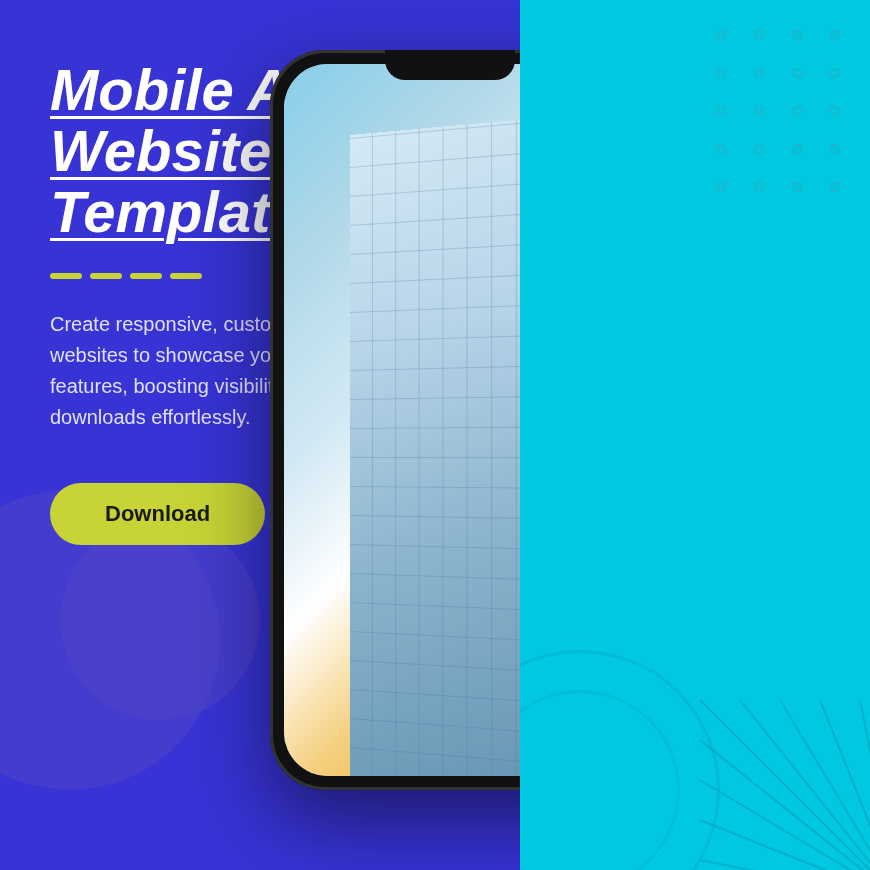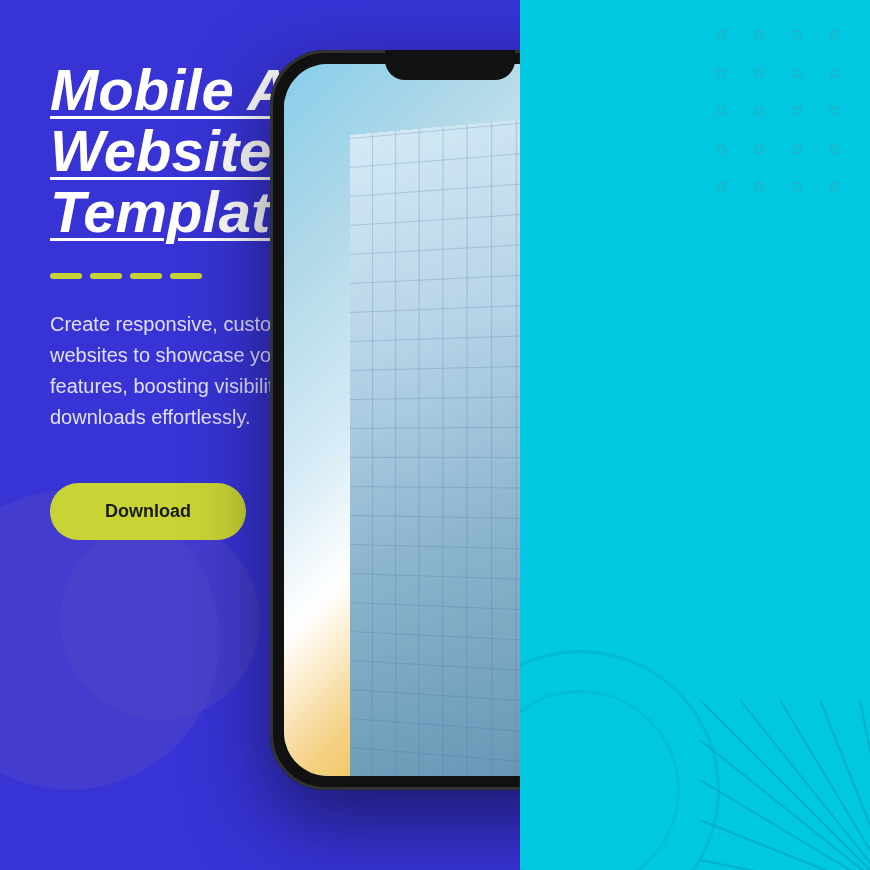--- a/index.html
+++ b/index.html
@@ -118,21 +118,21 @@
       font-weight: 400;
       font-family: Arial, sans-serif;
       margin-bottom: 50px;
       max-width: 360px;
     }
 
     .download-btn {
       display: inline-block;
       background-color: #c8d435;
       color: #1a1a1a;
-      font-size: 18px;
+      font-size: 22px;
       font-weight: 700;
       padding: 18px 55px;
       border-radius: 50px;
       border: none;
       cursor: pointer;
       font-family: Arial, sans-serif;
     }
 
     
     .phone-wrapper {

